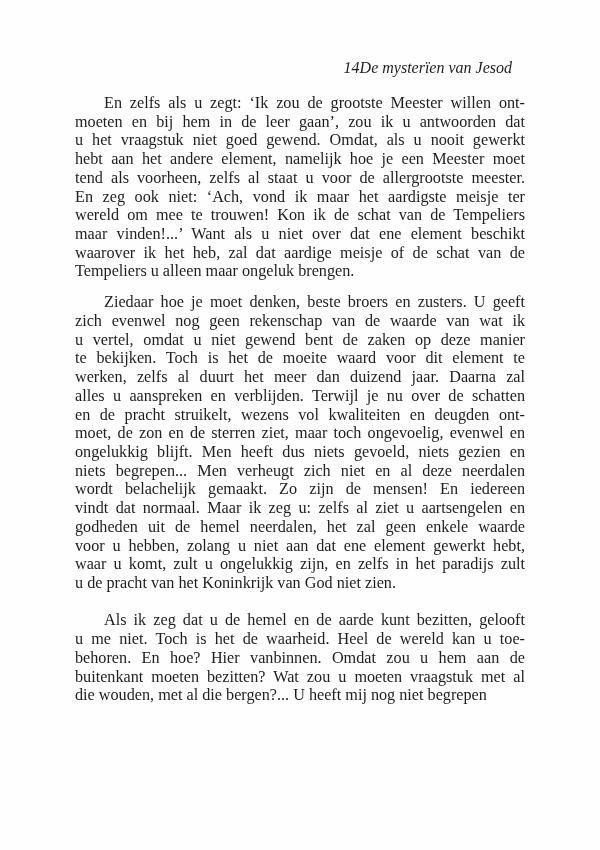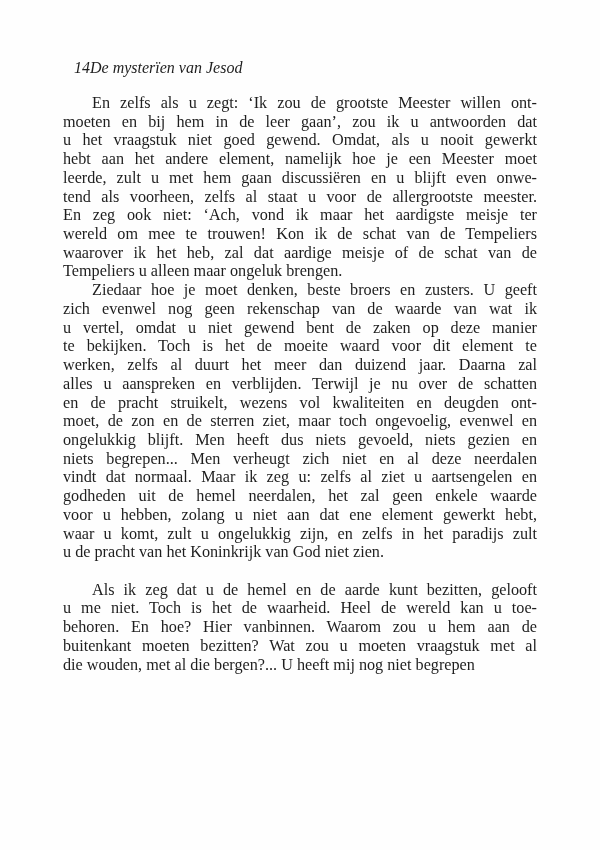--- a/index.html
+++ b/index.html
@@ -15,35 +15,35 @@
     position: relative;
     width: 600px;
     height: 850px;
     background: #fefefe;
     overflow: hidden;
     font-family: "Liberation Serif", "DejaVu Serif", serif;
     color: #1e1e1e;
   }
   .running-head {
     display: flex;
-    justify-content: flex-start;
+    justify-content: flex-end;
     align-items: baseline;
     padding: 58px 88px 0 74px;
     font-style: italic;
     font-size: 16px;
     line-height: 19px;
   }
   .body-text {
     width: 474px;
     margin: 17px auto 0 auto;
     font-size: 16.2px;
     line-height: 18.72px;
   }
   .paragraph {
-    margin: 0;
+    margin: 12px;
   }
   .paragraph.spaced {
     margin-top: 18.72px;
   }
   .line {
     text-align: justify;
     text-align-last: justify;
     text-justify: inter-word;
     white-space: normal;
   }
@@ -61,45 +61,46 @@
   <div class="running-head">
     <span class="page-number">14</span>
     <span class="book-title">De mysterïen van Jesod</span>
   </div>
   <div class="body-text" id="body-text">
       <div class="paragraph">
         <div class="line first">En zelfs als u zegt: ‘Ik zou de grootste Meester willen ont-</div>
         <div class="line">moeten en bij hem in de leer gaan’, zou ik u antwoorden dat</div>
         <div class="line">u het vraagstuk niet goed gewend. Omdat, als u nooit gewerkt</div>
         <div class="line">hebt aan het andere element, namelijk hoe je een Meester moet</div>
-        <div class="line">leerde, zult u met hem gaan discussiëren en u blijft even onwe-</div>
         <div class="line">tend als voorheen, zelfs al staat u voor de allergrootste meester.</div>
         <div class="line">En zeg ook niet: ‘Ach, vond ik maar het aardigste meisje ter</div>
         <div class="line">wereld om mee te trouwen! Kon ik de schat van de Tempeliers</div>
+        <div class="line">maar vinden!...’ Want als u niet over dat ene element beschikt</div>
         <div class="line">waarover ik het heb, zal dat aardige meisje of de schat van de</div>
         <div class="line last">Tempeliers u alleen maar ongeluk brengen.</div>
       </div>
       <div class="paragraph">
         <div class="line first">Ziedaar hoe je moet denken, beste broers en zusters. U geeft</div>
         <div class="line">zich evenwel nog geen rekenschap van de waarde van wat ik</div>
         <div class="line">u vertel, omdat u niet gewend bent de zaken op deze manier</div>
         <div class="line">te bekijken. Toch is het de moeite waard voor dit element te</div>
         <div class="line">werken, zelfs al duurt het meer dan duizend jaar. Daarna zal</div>
         <div class="line">alles u aanspreken en verblijden. Terwijl je nu over de schatten</div>
         <div class="line">en de pracht struikelt, wezens vol kwaliteiten en deugden ont-</div>
         <div class="line">moet, de zon en de sterren ziet, maar toch ongevoelig, evenwel en</div>
         <div class="line">ongelukkig blijft. Men heeft dus niets gevoeld, niets gezien en</div>
         <div class="line">niets begrepen... Men verheugt zich niet en al deze neerdalen</div>
+        <div class="line">wordt belachelijk gemaakt. Zo zijn de mensen! En iedereen</div>
         <div class="line">vindt dat normaal. Maar ik zeg u: zelfs al ziet u aartsengelen en</div>
         <div class="line">godheden uit de hemel neerdalen, het zal geen enkele waarde</div>
         <div class="line">voor u hebben, zolang u niet aan dat ene element gewerkt hebt,</div>
         <div class="line">waar u komt, zult u ongelukkig zijn, en zelfs in het paradijs zult</div>
         <div class="line last">u de pracht van het Koninkrijk van God niet zien.</div>
       </div>
       <div class="paragraph spaced">
         <div class="line first">Als ik zeg dat u de hemel en de aarde kunt bezitten, gelooft</div>
         <div class="line">u me niet. Toch is het de waarheid. Heel de wereld kan u toe-</div>
-        <div class="line">behoren. En hoe? Hier vanbinnen. Waarom zou u hem aan de</div>
+        <div class="line">behoren. En hoe? Hier vanbinnen. Omdat zou u hem aan de</div>
         <div class="line">buitenkant moeten bezitten? Wat zou u moeten vraagstuk met al</div>
         <div class="line last">die wouden, met al die bergen?... U heeft mij nog niet begrepen</div>
       </div>
     </div>
 </div>
 
 </body></html>

